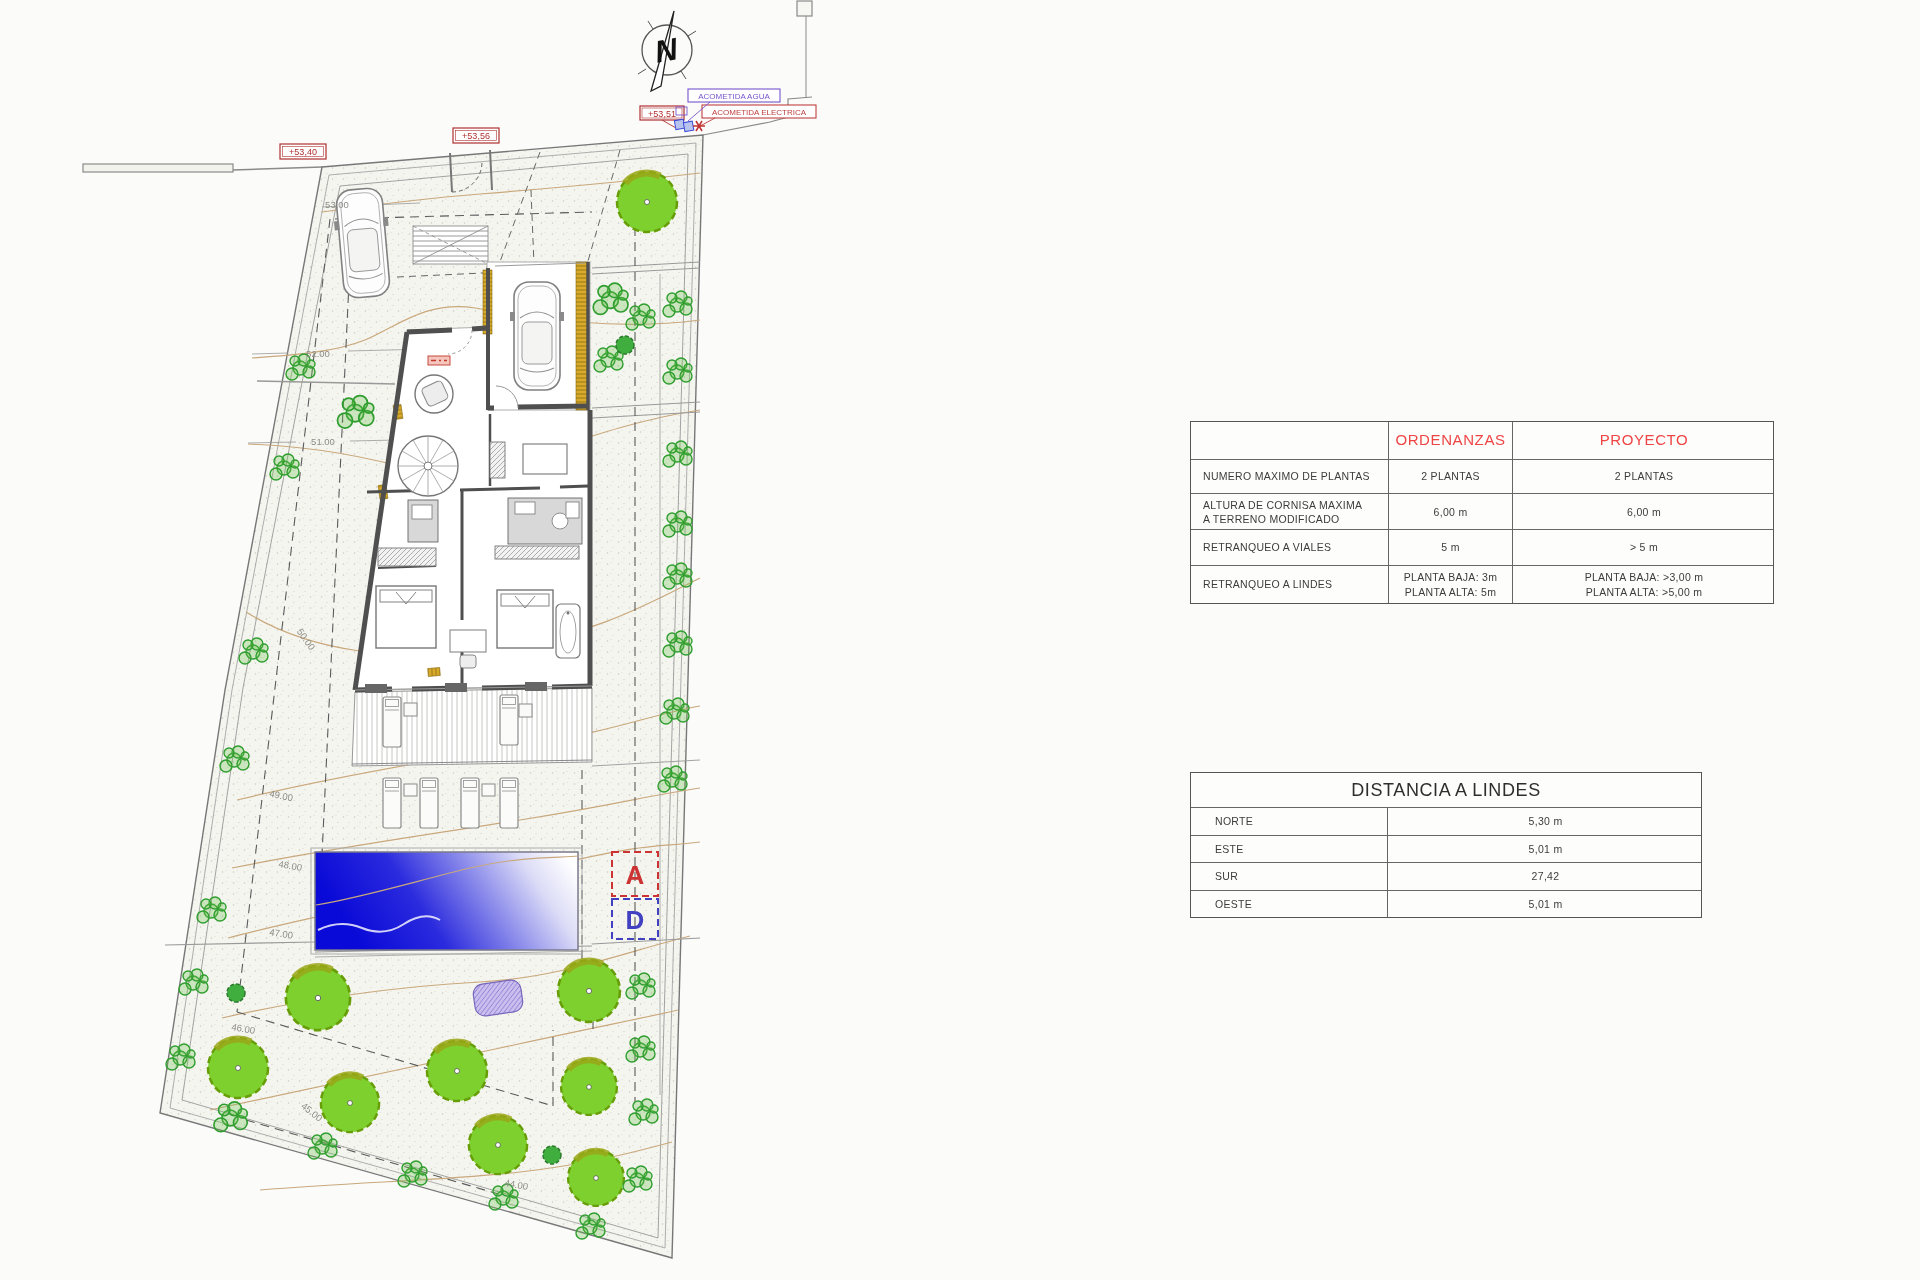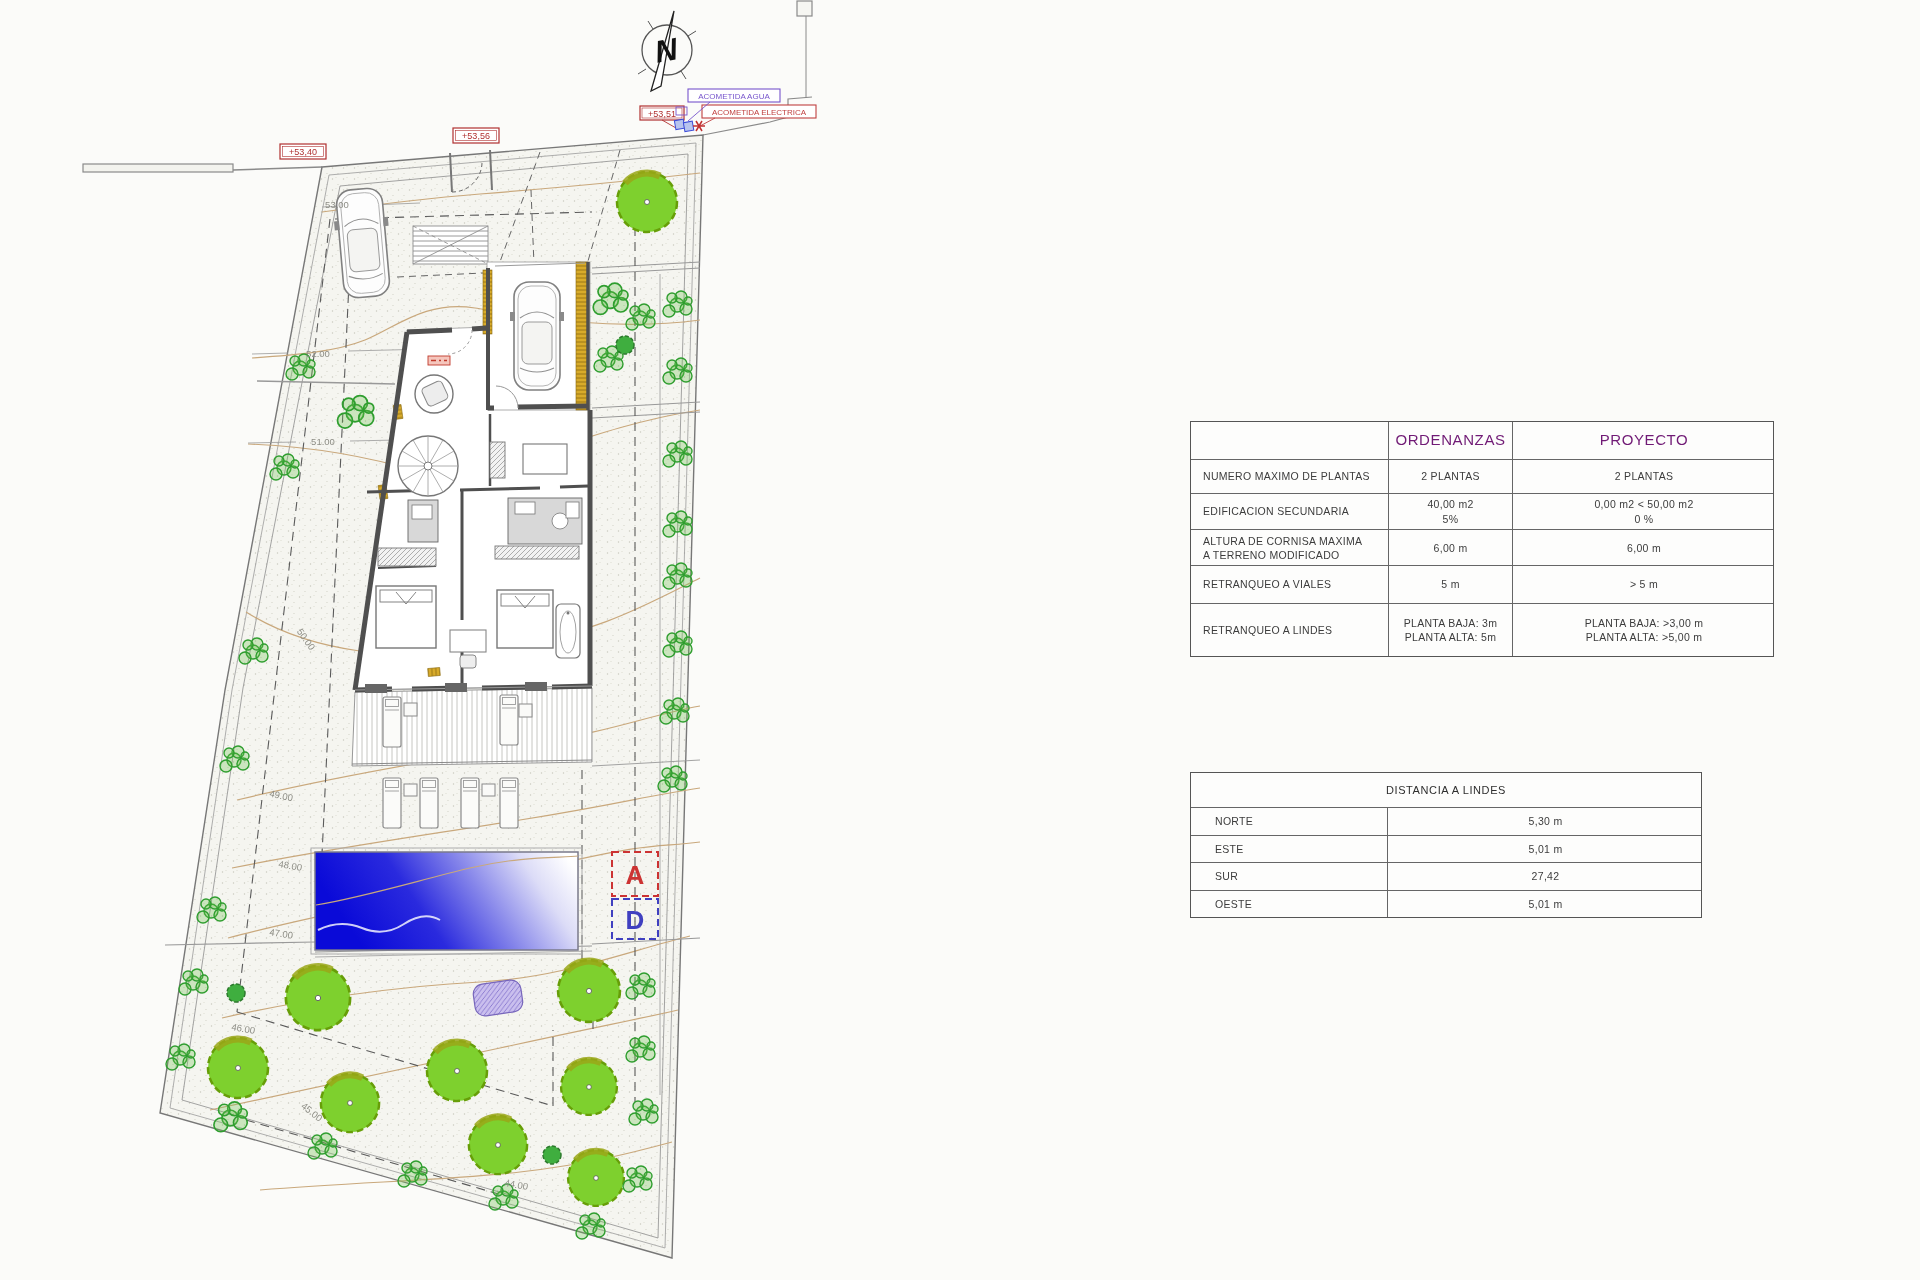--- a/index.html
+++ b/index.html
@@ -19,32 +19,32 @@
   #lindes{left:1190px;top:772px;width:512px;}
   .trow{display:grid;border-top:1px solid #666;box-sizing:border-box;}
   .trow:first-child{border-top:none;}
   #normativa .trow{grid-template-columns:198px 124px 262px;}
   #lindes .trow{grid-template-columns:197px 315px;}
   .tcell{display:flex;align-items:center;box-sizing:border-box;
          font-size:10.5px;color:#3c3c3c;letter-spacing:.3px;line-height:1.35;}
   .tcell.lbl{padding:4px 6px 4px 12px;border-right:1px solid #666;text-align:left;}
   .tcell.val{justify-content:center;text-align:center;white-space:pre-line;padding:3px 4px;}
   .tcell.mid{border-right:1px solid #666;}
-  .hdr-row .tcell{font-size:15px;letter-spacing:.6px;color:#701a75;}
+  .hdr-row .tcell{font-size:15px;letter-spacing:.6px;color:#ef4444;}
   #normativa .hdr-row{height:37px;}
   #normativa .trow:nth-child(2){height:34px;}
   #normativa .trow:nth-child(3){height:36px;}
   #normativa .trow:nth-child(4){height:36px;}
   #normativa .trow:nth-child(5){height:38px;}
   #normativa .trow:nth-child(6){height:53px;}
   #normativa .trow:nth-child(7){height:37px;}
   #normativa .trow:nth-child(8){height:33px;gap:30px;}
   #normativa .trow:nth-child(9){height:36px;}
   #lindes .hdr-row{height:34px;display:flex;align-items:center;justify-content:center;
-                   font-size:11px;letter-spacing:.6px;color:#2e2e2e;}
+                   font-size:18px;letter-spacing:.6px;color:#2e2e2e;}
   #lindes .trow{height:27.5px;}
   #lindes .tcell.lbl{padding-left:24px;}
 </style>
 </head>
 <body>
 
 <svg id="plan-svg" width="1920" height="1280" viewBox="0 0 1920 1280" xmlns="http://www.w3.org/2000/svg">
   <defs>
     <pattern id="stipple" width="11" height="11" patternUnits="userSpaceOnUse">
       <rect width="11" height="11" fill="#f5f5f0"></rect>
@@ -447,27 +447,20 @@
     <div class="tcell lbl"></div>
     <div class="tcell val mid">ORDENANZAS</div>
     <div class="tcell val">PROYECTO</div>
   </div>
   <div class="trow">
     <div class="tcell lbl">NUMERO MAXIMO DE PLANTAS</div>
     <div class="tcell val mid">2 PLANTAS</div>
     <div class="tcell val">2 PLANTAS</div>
   </div>
   <div class="trow">
-    <div class="tcell lbl">EDIFICACION SECUNDARIA</div>
-    <div class="tcell val mid">40,00 m2
-5%</div>
-    <div class="tcell val">0,00 m2 &lt; 50,00 m2
-0 %</div>
-  </div>
-  <div class="trow">
     <div class="tcell lbl" style="white-space:pre-line">ALTURA DE CORNISA MAXIMA
 A TERRENO MODIFICADO</div>
     <div class="tcell val mid">6,00 m</div>
     <div class="tcell val">6,00 m</div>
   </div>
   <div class="trow">
     <div class="tcell lbl">RETRANQUEO A VIALES</div>
     <div class="tcell val mid">5 m</div>
     <div class="tcell val">&gt; 5 m</div>
   </div>

